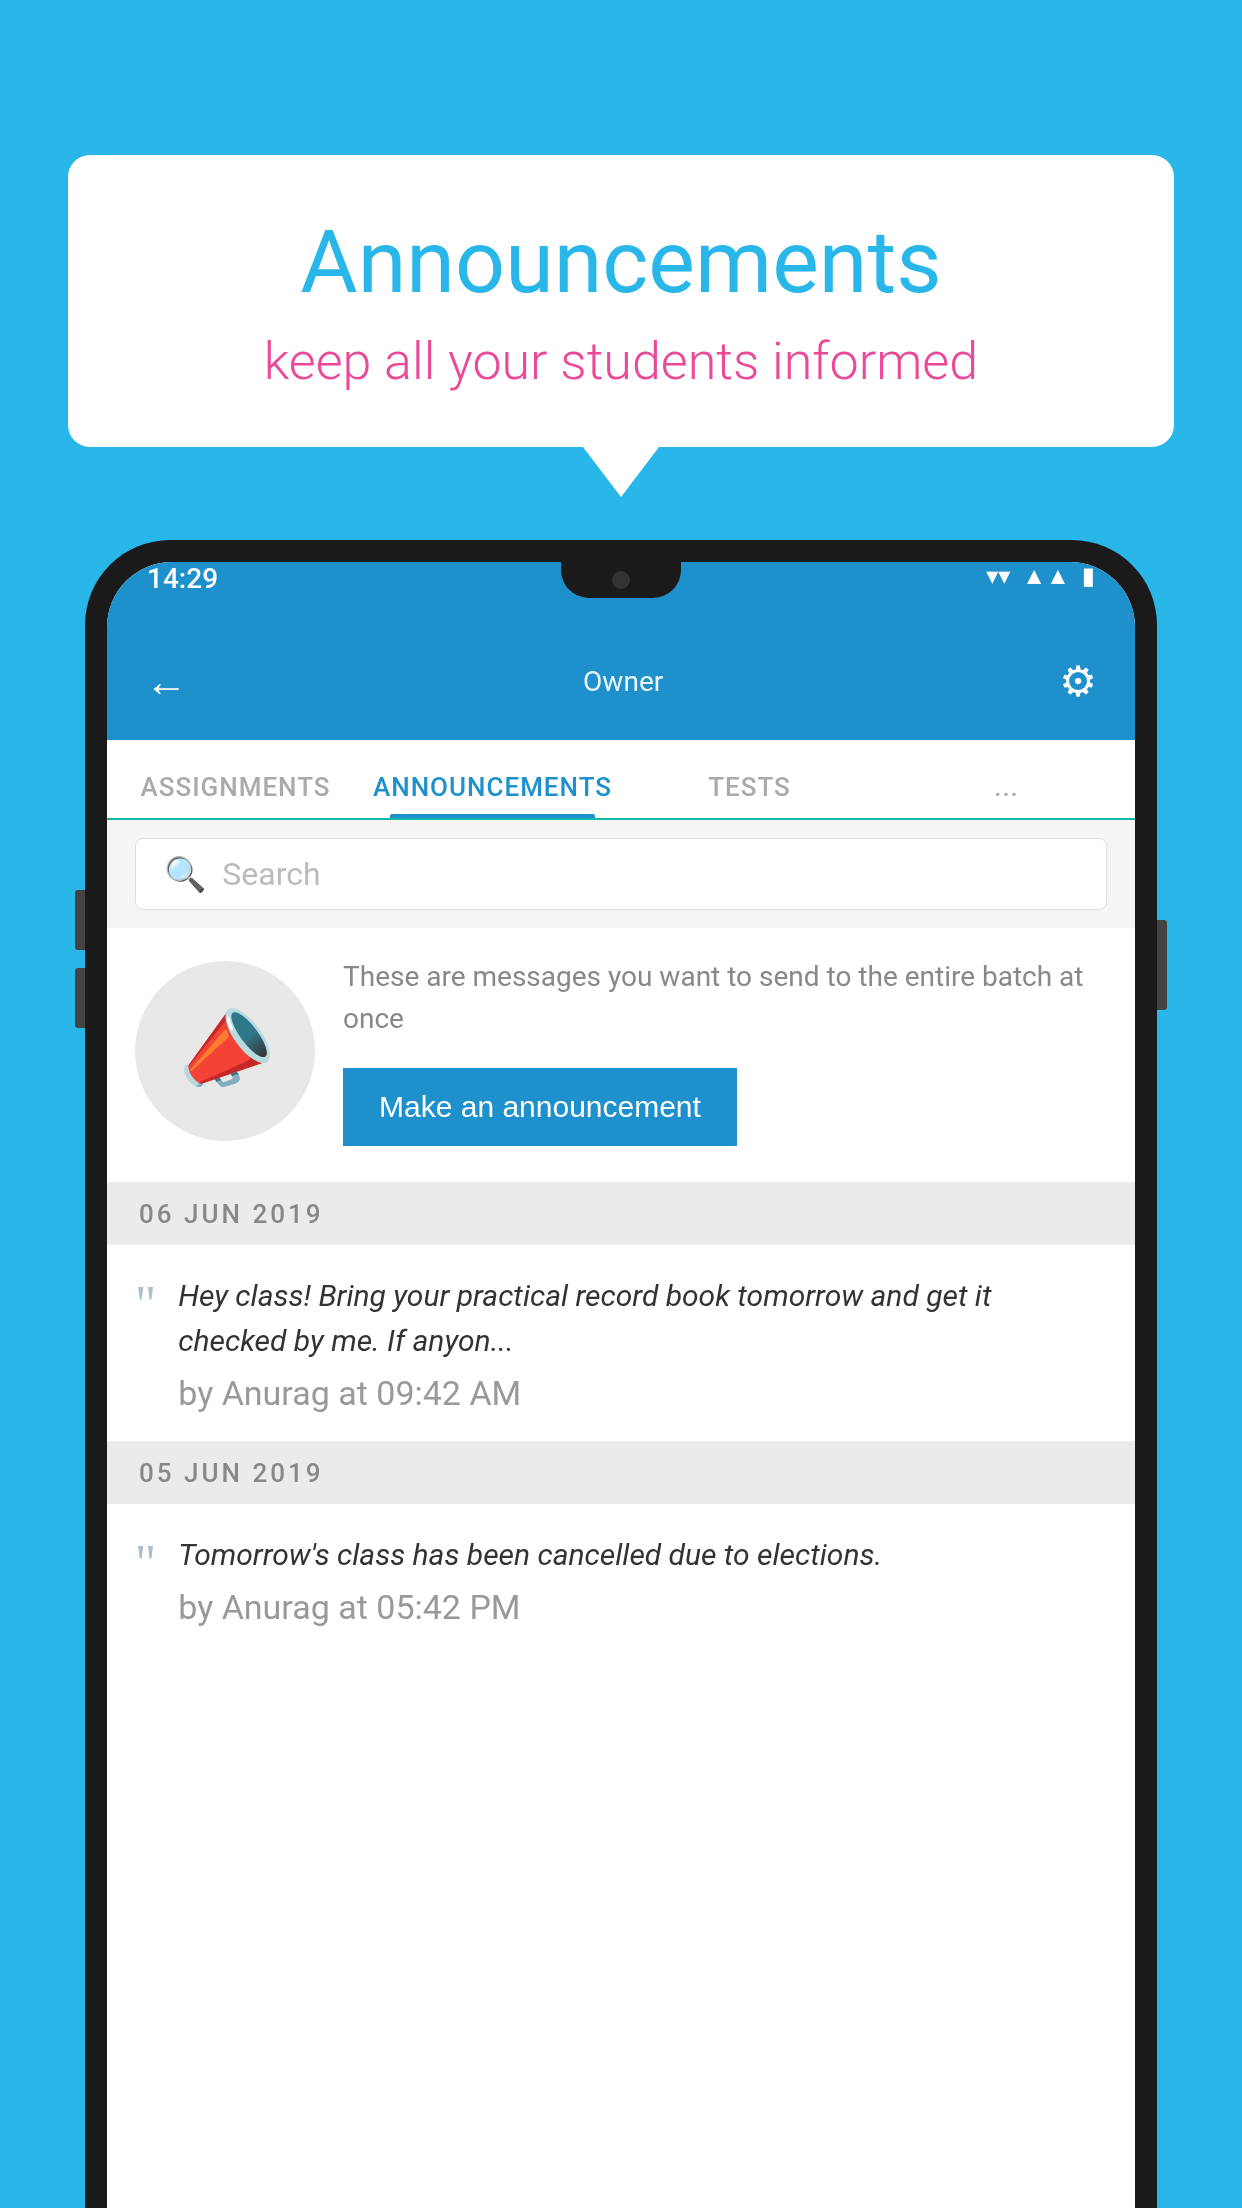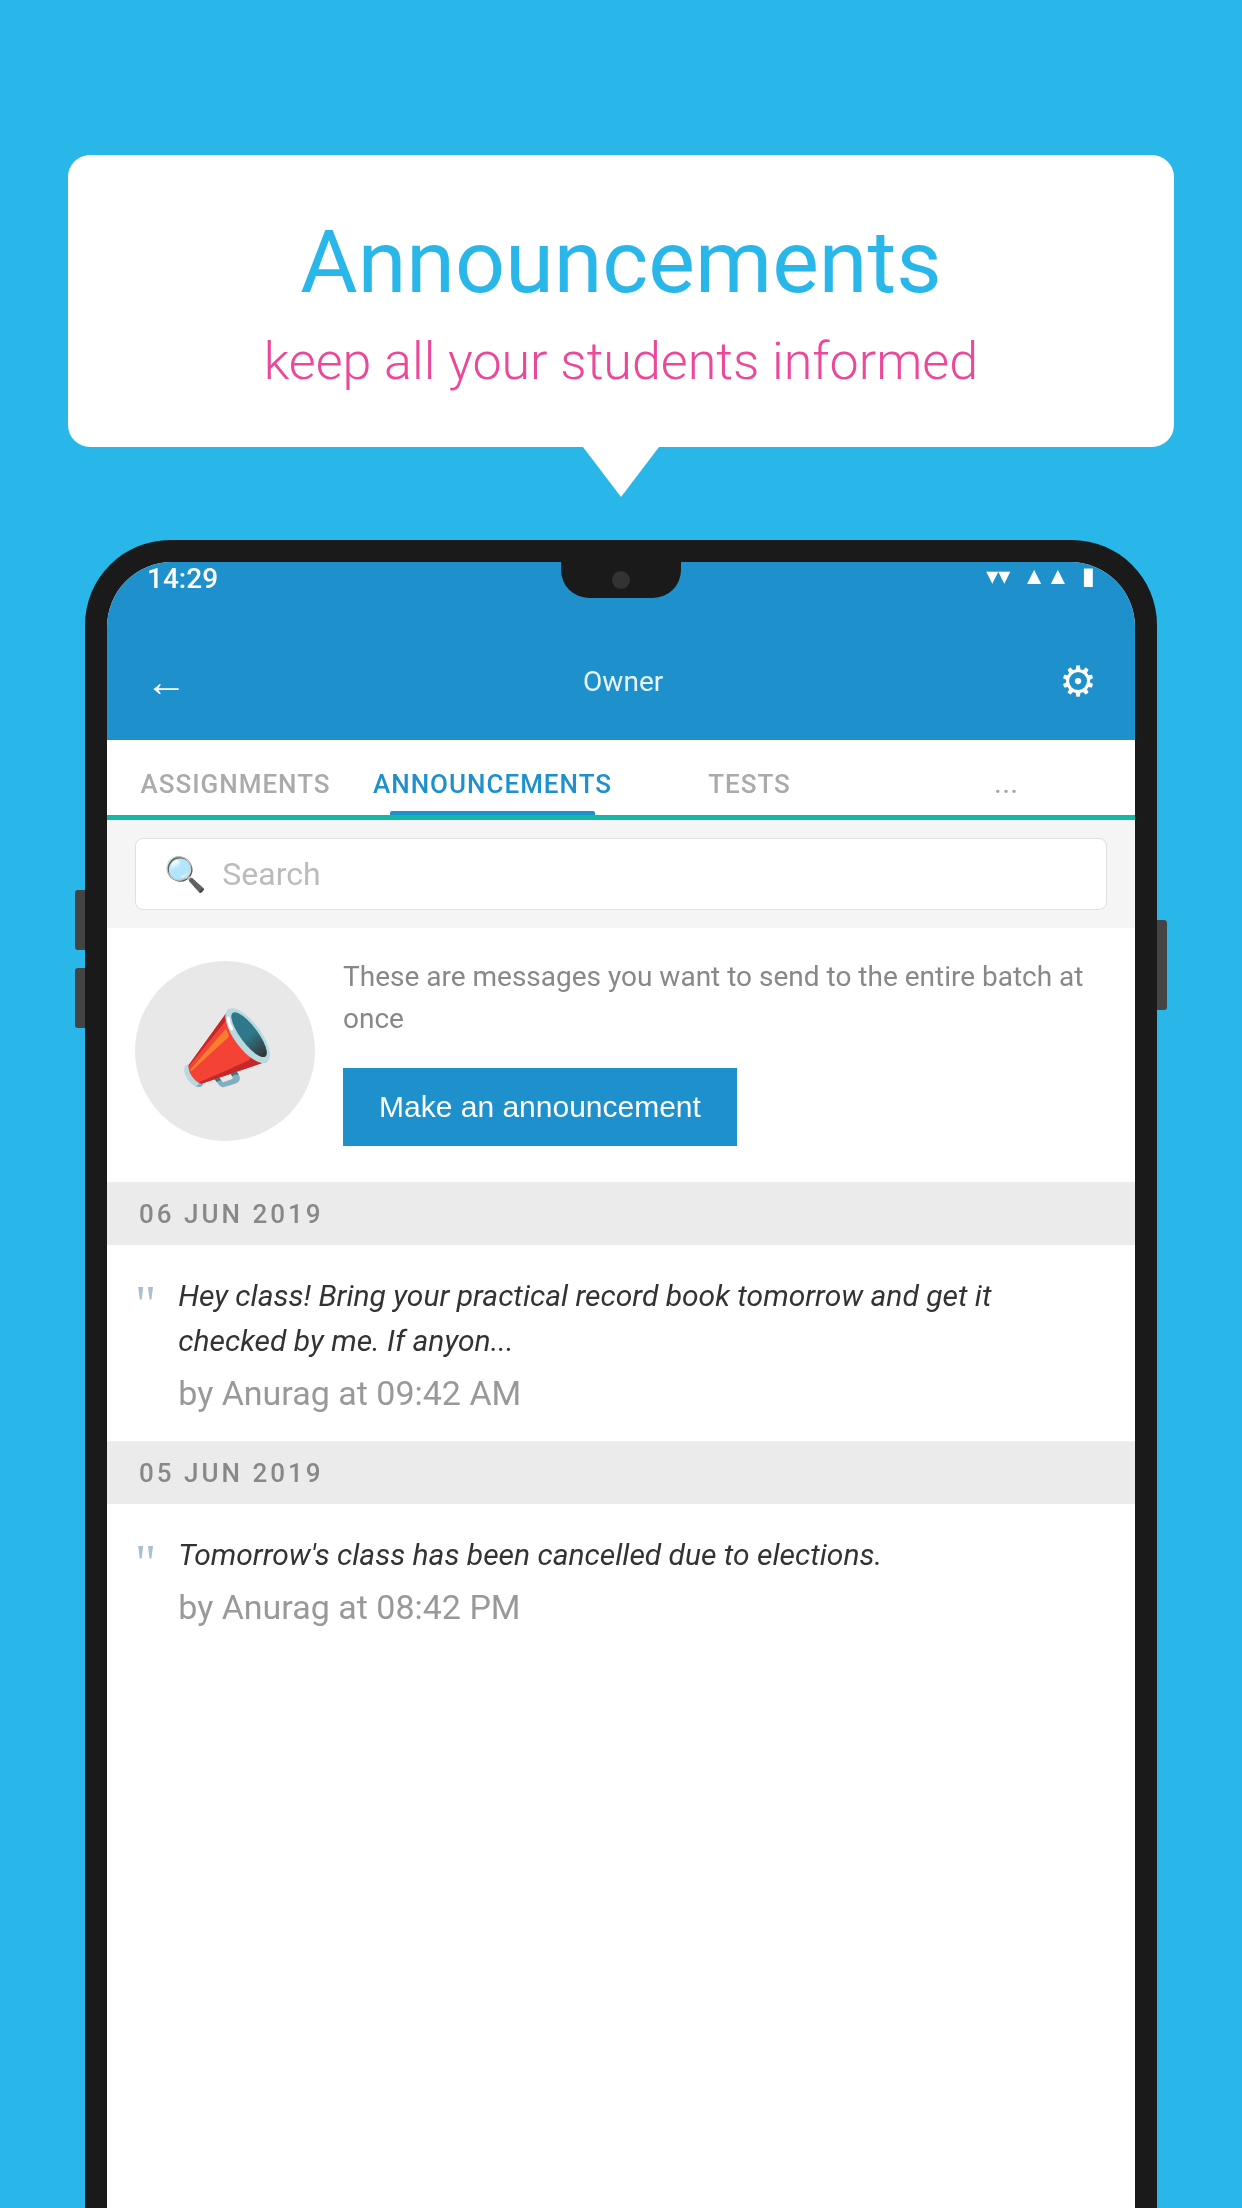--- a/index.html
+++ b/index.html
@@ -167,21 +167,21 @@
 
     .gear-icon {
       color: white;
       font-size: 42px;
     }
 
     
     .tabs-container {
       background: white;
       display: flex;
-      border-bottom: 5px solid #14b8a6;
+      border-bottom: 2px solid #14b8a6;
       height: 80px;
       align-items: flex-end;
     }
 
     .tab {
       flex: 1;
       text-align: center;
       padding-bottom: 16px;
       font-size: 26px;
       font-weight: 500;
@@ -458,19 +458,19 @@
           <div class="announcement-meta">by Anurag at 09:42 AM</div>
         </div>
       </div>
 
       <div class="date-separator-2">05  JUN  2019</div>
 
       <div class="announcement-item-2">
         <div class="quote-icon">"</div>
         <div class="announcement-text-content">
           <div class="announcement-message">Tomorrow's class has been cancelled due to elections.</div>
-          <div class="announcement-meta">by Anurag at 08:42 PM</div>
+          <div class="announcement-meta">by Anurag at 05:42 PM</div>
         </div>
       </div>
 
     </div>
   </div>
 </div>
 
 </body></html>

